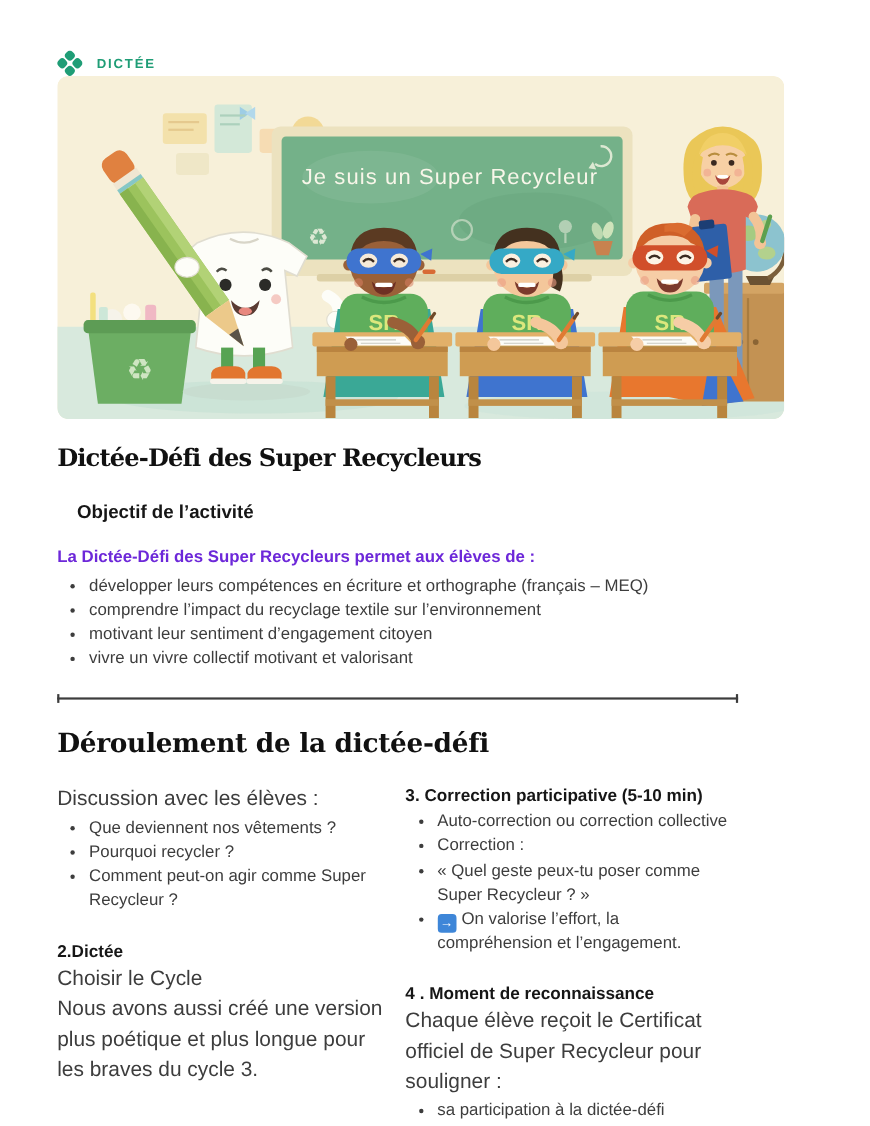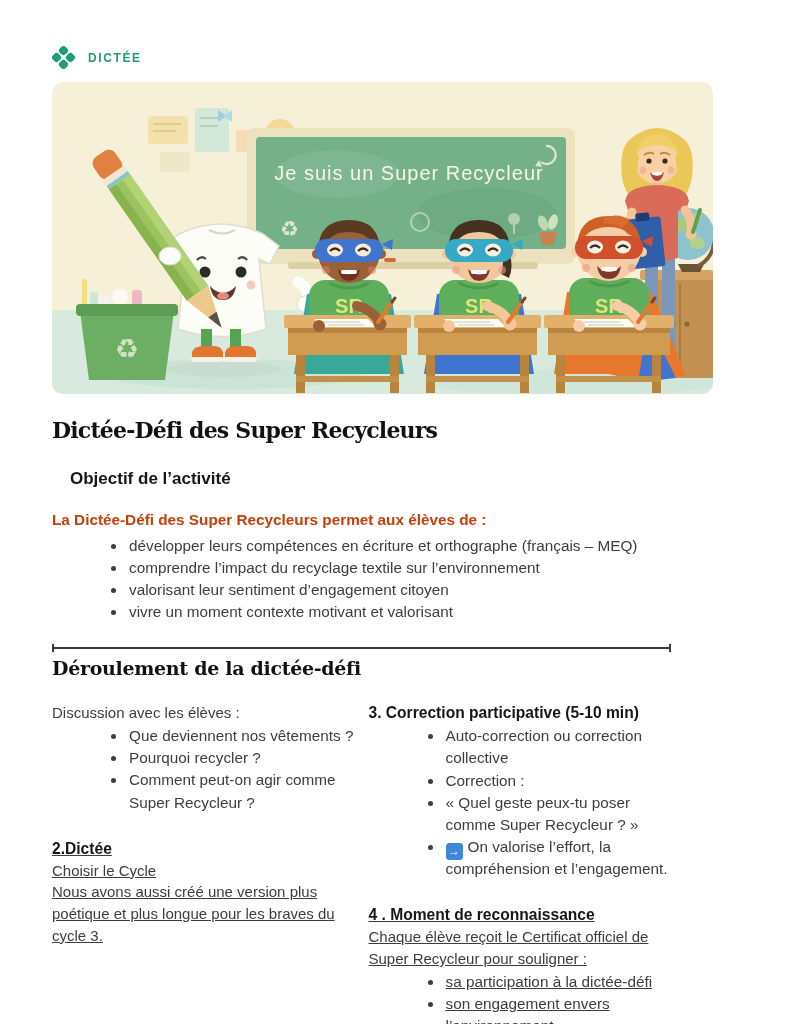--- a/index.html
+++ b/index.html
@@ -13,58 +13,58 @@
   .page { width:722px; height:1024px; padding:46px 51px 0 52px;border-radius:12px; }
 
   
   .brand { display:flex; align-items:center; gap:13px; }
   .brand svg { display:block; }
   .brand-label {
     color:#1f9d76; font-weight:bold; font-size:12px; letter-spacing:1.6px;
   }
 
   
-  .hero { margin-top:13px; width:661px; height:312px; border-radius:10px; overflow:hidden; }
+  .hero { width:661px; height:312px; border-radius:10px; overflow:hidden; }
   .hero svg { display:block; }
 
   
   h1 {
     margin-top:24px;
     font-family:"DejaVu Serif","Liberation Serif",serif;
     font-size:22px; line-height:1.15; color:#111; letter-spacing:-0.8px;
   }
   .objective-heading {
     margin-top:26px; font-size:17px; font-weight:bold; color:#161616;margin-left:18px;
   }
   .objective-intro {
-    margin-top:20px; font-size:15.3px; font-weight:bold; color:#c2410c; line-height:1.4;
+    margin-top:20px; font-size:15.3px; font-weight:bold; color:#6d28d9; line-height:1.4;
   }
   ul.plain { list-style:disc; padding-left:27px; margin-top:4px; }
-  ul.plain li { font-size:15.3px; line-height:1.45; color:#3d3d3d; padding-left:2px;margin-left:48px; }
+  ul.plain li { font-size:15.3px; line-height:1.45; color:#3d3d3d; padding-left:2px; }
 
   
   .divider { position:relative; margin-top:24px; border-top:2px solid #3c3c3c; height:2px; }
   .divider::before, .divider::after {
     content:""; position:absolute; top:-5px; width:2px; height:8px; background:#3c3c3c;
   }
   .divider::before { left:0; } .divider::after { right:0; }
 
   h2 {
-    margin-top:8px;
+    margin-top:25px;
     font-family:"DejaVu Serif","Liberation Serif",serif;
-    font-size:19px; color:#111; letter-spacing:-0.3px;
+    font-size:24px; color:#111; letter-spacing:-0.3px;
   }
 
   
   .columns { display:flex; gap:14px; margin-top:23px; }
   .col { width:50%; }
   .step-title { font-size:15.6px; font-weight:bold; color:#161616; line-height:1.4; }
-  .step p { font-size:15px; line-height:1.45; color:#3d3d3d; }
+  .step p { font-size:19px; line-height:1.45; color:#3d3d3d; }
   .step ul { margin-top:1px; }
-  .step + .step { margin-top:24px;text-decoration:underline; }
+  .step + .step { margin-top:24px; }
 
   .arrow-badge {
     display:inline-flex; align-items:center; justify-content:center;
     width:17px; height:17px; border-radius:3.5px;
     background:#3e86d8; color:#fff; font-size:12px; font-weight:bold;
     transform:translateY(3px); margin-right:5px;
   }
 </style>
 </head>
 <body>
@@ -332,22 +332,22 @@
       </g>
     </svg>
   </div>
 
   <h1>Dictée-Défi des Super Recycleurs</h1>
   <div class="objective-heading">Objectif de l’activité</div>
   <p class="objective-intro">La Dictée-Défi des Super Recycleurs permet aux élèves de :</p>
   <ul class="plain">
     <li>développer leurs compétences en écriture et orthographe (français – MEQ)</li>
     <li>comprendre l’impact du recyclage textile sur l’environnement</li>
-    <li>valorisant leur sentiment d’engagement citoyen</li>
-    <li>vivre un moment contexte motivant et valorisant</li>
+    <li>motivant leur sentiment d’engagement citoyen</li>
+    <li>vivre un vivre collectif motivant et valorisant</li>
   </ul>
 
   <div class="divider"></div>
 
   <h2>Déroulement de la dictée-défi</h2>
 
   <div class="columns">
     <div class="col">
       <div class="step">
         <p>Discussion avec les élèves :</p>

